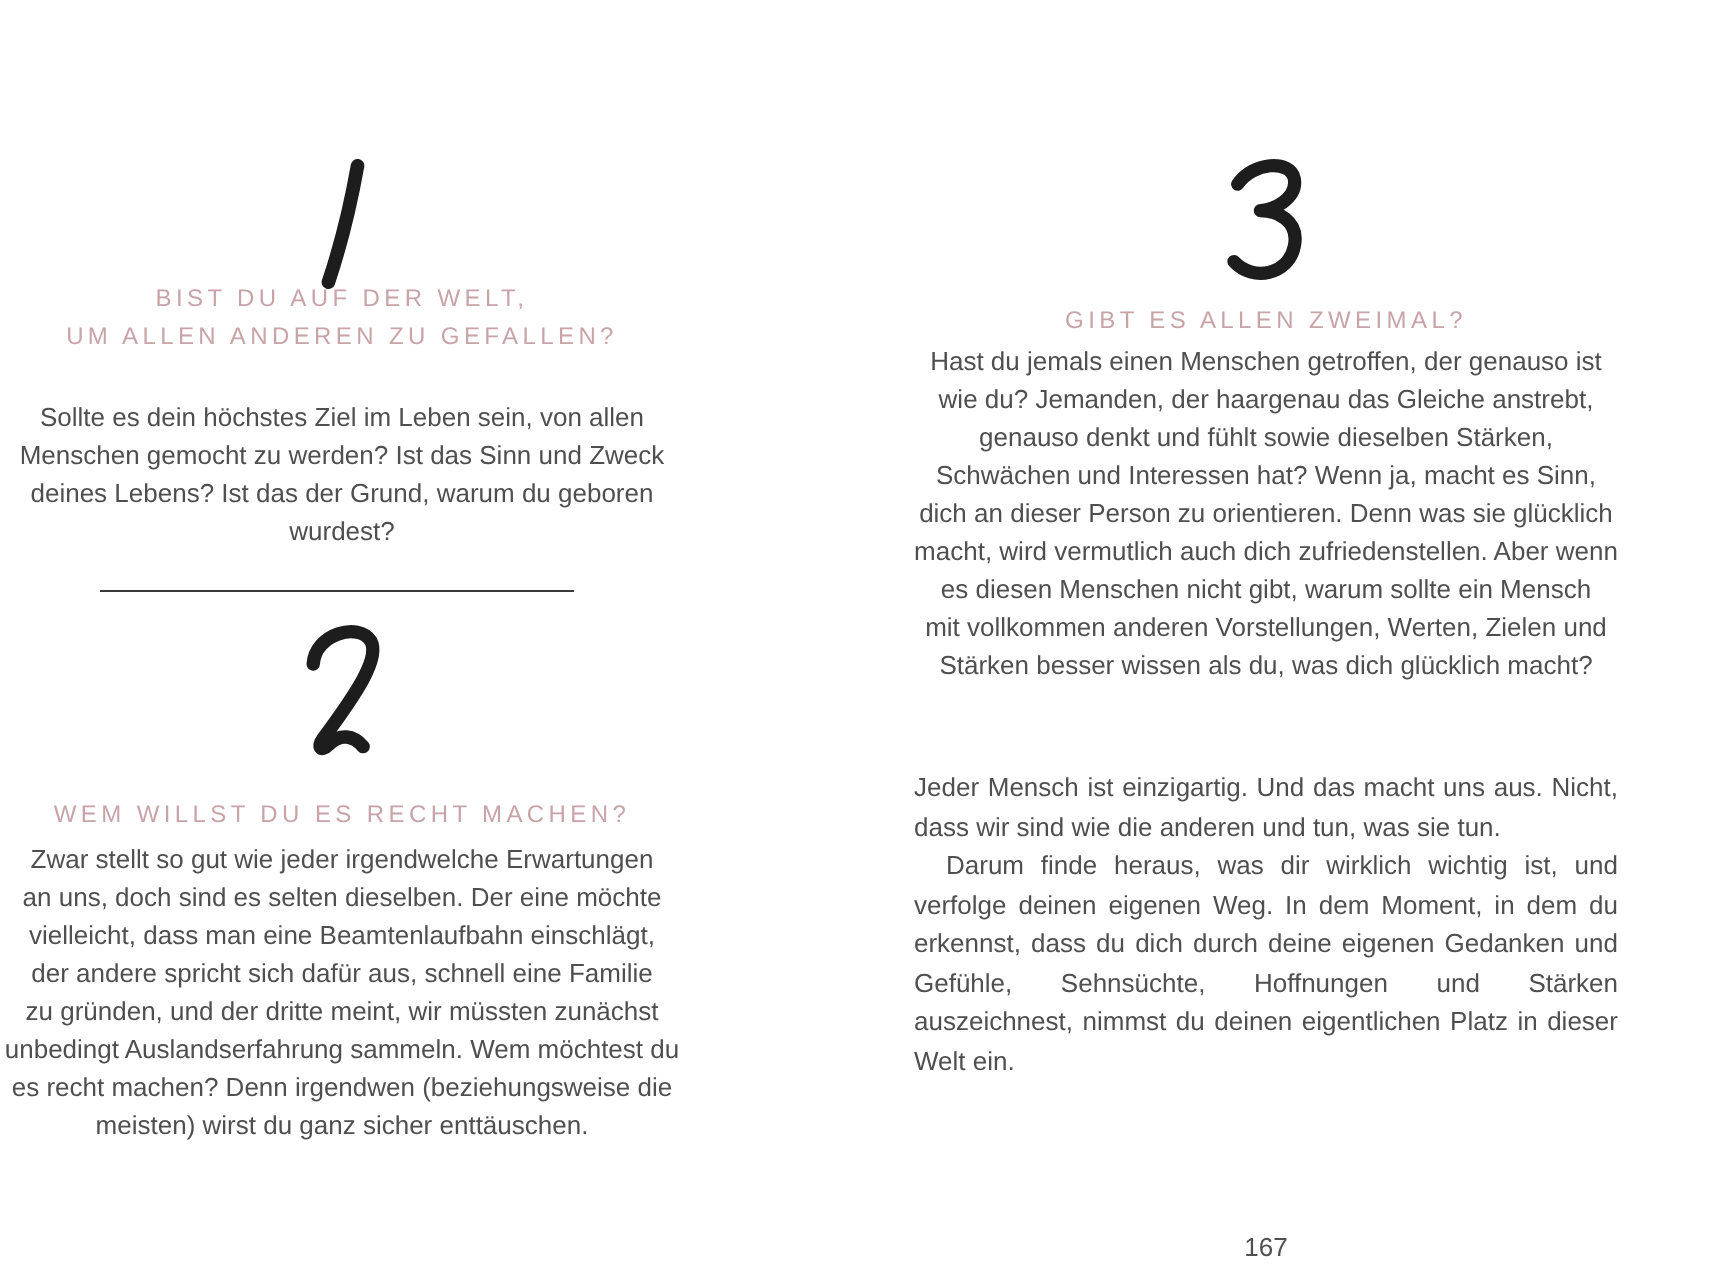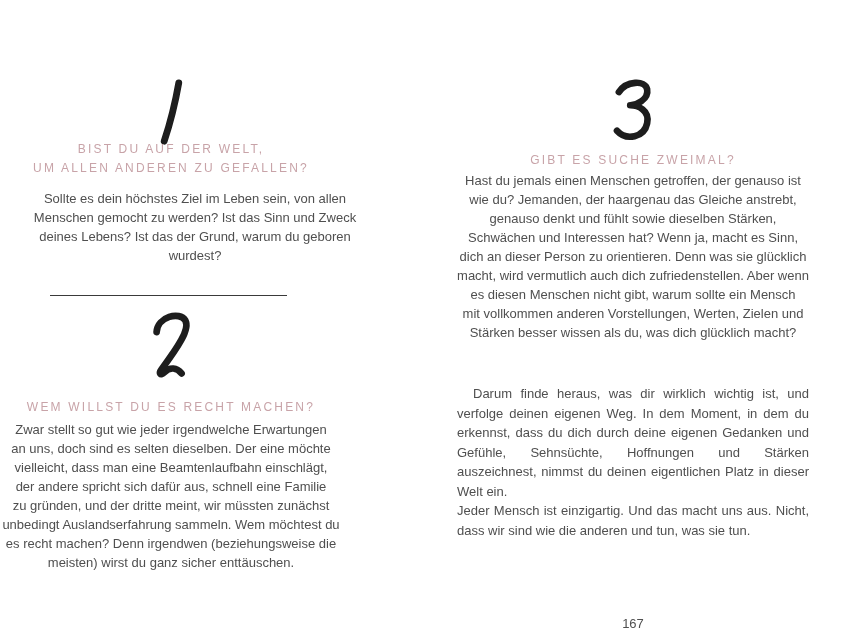--- a/index.html
+++ b/index.html
@@ -69,21 +69,21 @@
   .body {
     position: absolute;
     width: 100%;
     margin: 0;
     text-align: center;
     white-space: pre-line;
     color: #4f4f4f;
     font-size: 13px;
     line-height: 19px;
   }
-  .body-1 { top: 189px; margin-left: 24px; }
+  .body-1 { top: 199px; }
   .body-2 { top: 420px; text-align: center; }
   .body-3 { top: 171px; text-align: center; }
 
   .divider {
     position: absolute;
     top: 295px;
     left: 48px;
     width: 237px;
     border: none;
     border-top: 1.5px solid #3a3a3a;
@@ -151,33 +151,33 @@
 meisten) wirst du ganz sicher enttäuschen.</p>
 
   </section>
 
   <section class="page page-right">
 
     <svg class="numeral numeral-3" viewBox="0 0 50 70" aria-label="3">
       <path d="M10,16 C18,4 38,3 40,13 C42,24 28,30 22,30 C30,30 43,35 40,49 C37,64 18,68 8,57"></path>
     </svg>
 
-    <h2 class="heading heading-3">GIBT ES SUCHE ZWEIMAL?</h2>
+    <h2 class="heading heading-3">GIBT ES ALLEN ZWEIMAL?</h2>
 
     <p class="body body-3">Hast du jemals einen Menschen getroffen, der genauso ist
 wie du? Jemanden, der haargenau das Gleiche anstrebt,
 genauso denkt und fühlt sowie dieselben Stärken,
 Schwächen und Interessen hat? Wenn ja, macht es Sinn,
 dich an dieser Person zu orientieren. Denn was sie glücklich
 macht, wird vermutlich auch dich zufriedenstellen. Aber wenn
 es diesen Menschen nicht gibt, warum sollte ein Mensch
 mit vollkommen anderen Vorstellungen, Werten, Zielen und
 Stärken besser wissen als du, was dich glücklich macht?</p>
 
     <div class="closing">
+      <p class="closing-p">Jeder Mensch ist einzigartig. Und das macht uns aus. Nicht, dass wir sind wie die anderen und tun, was sie tun.</p>
       <p class="closing-p indent">Darum finde heraus, was dir wirklich wichtig ist, und verfolge deinen eigenen Weg. In dem Moment, in dem du erkennst, dass du dich durch deine eigenen Gedanken und Gefühle, Sehnsüchte, Hoffnungen und Stärken auszeichnest, nimmst du deinen eigentlichen Platz in dieser Welt ein.</p>
-      <p class="closing-p">Jeder Mensch ist einzigartig. Und das macht uns aus. Nicht, dass wir sind wie die anderen und tun, was sie tun.</p>
     </div>
 
     <div class="page-number">167</div>
   </section>
 
 </div>
 
 </body></html>

